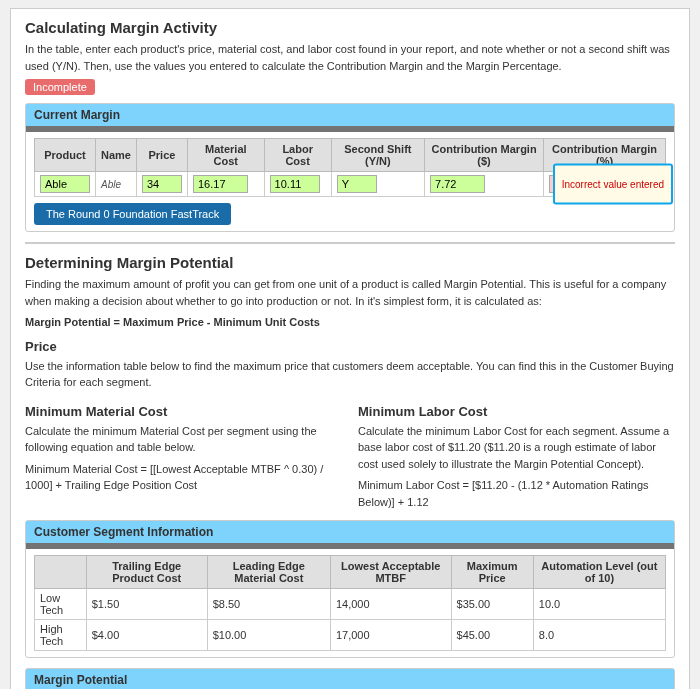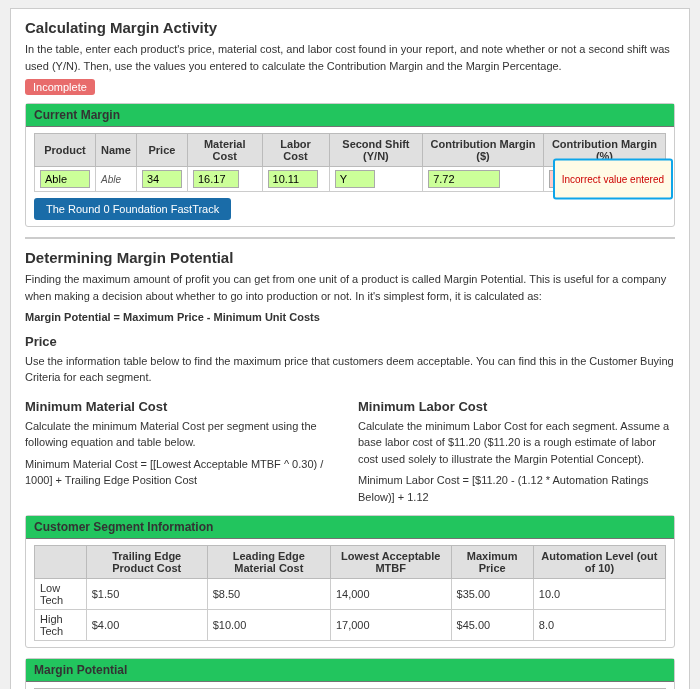--- a/index.html
+++ b/index.html
@@ -44,25 +44,25 @@
       font-size: 11px;
       margin-bottom: 8px;
     }
     .section-box {
       border: 1px solid #ccc;
       border-radius: 3px;
       margin-bottom: 10px;
       overflow: visible;
     }
     .section-box-header {
-      background: #22c55e;
+      background: #7dd3fc;
       padding: 4px 8px;
       font-weight: bold;
       font-size: 12px;
-      border-bottom: 1px solid #737373;
+      border-bottom: 6px solid #737373;
     }
     .section-box-body {
       padding: 6px 8px;
     }
     table {
       border-collapse: collapse;
       width: 100%;
       font-size: 11px;
     }
     th {
@@ -171,30 +171,30 @@
         <tbody>
           <tr>
             <td>
               <input type="text" class="green-input" style="width: 50px;" value="Able">
             </td>
             <td style="color:#555; font-style:italic; font-size:10px;">Able</td>
             <td>
               <input type="text" class="green-input" style="width: 40px;" value="34">
             </td>
             <td>
-              <input type="text" class="green-input" style="width: 46px;" value="16.17">
+              <input type="text" class="green-input" style="width: 55px;" value="16.17">
             </td>
             <td>
               <input type="text" class="green-input" style="width: 50px;" value="10.11">
             </td>
             <td>
               <input type="text" class="green-input" style="width: 40px;" value="Y">
             </td>
             <td>
-              <input type="text" class="green-input" style="width: 72px;" value="7.72">
+              <input type="text" class="green-input" style="width: 55px;" value="7.72">
             </td>
             <td class="cm-pct-cell" style="position:relative;">
               <input type="text" class="red-input" style="width: 45px;" value="6">
               <div class="tooltip-box">Incorrect value entered</div>
             </td>
           </tr>
         </tbody>
       </table>
       <button class="btn-blue">The Round 0 Foundation FastTrack</button>
     </div>

